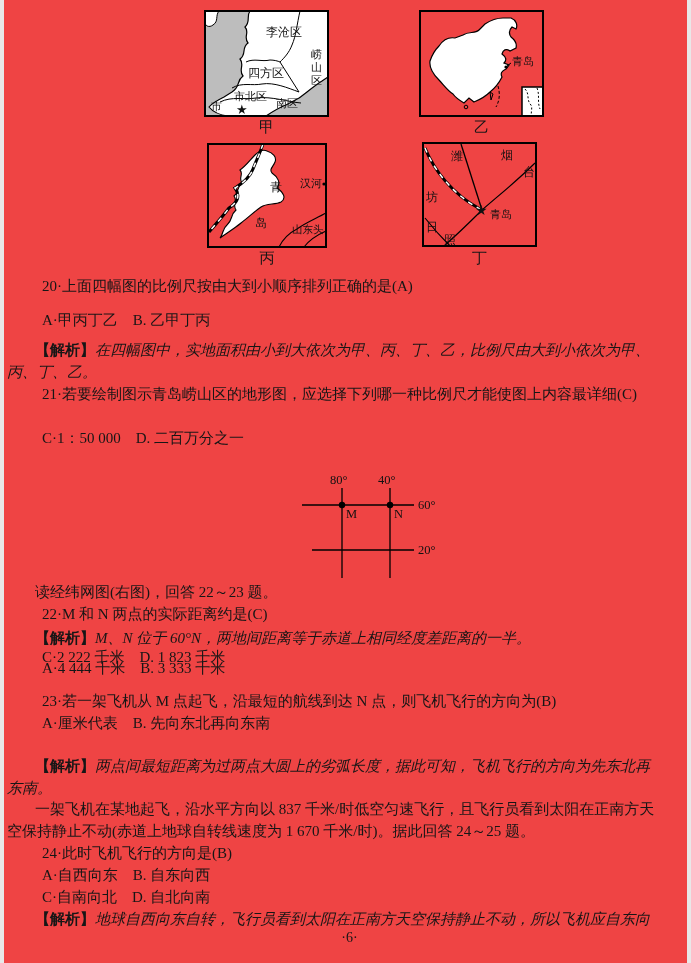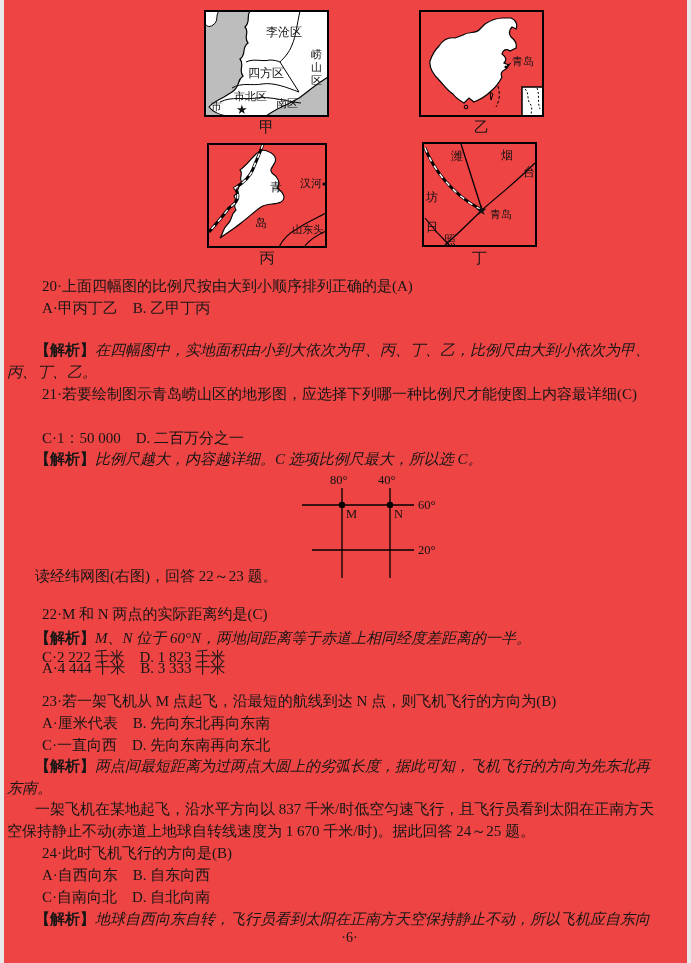--- a/index.html
+++ b/index.html
@@ -112,37 +112,35 @@
     <circle cx="91" cy="33" r="3.2" fill="#000"></circle>
     <text x="31" y="12" font-size="12.5">80°</text>
     <text x="79" y="12" font-size="12.5">40°</text>
     <text x="119" y="37" font-size="12.5">60°</text>
     <text x="119" y="82" font-size="12.5">20°</text>
     <text x="47" y="46" font-size="12.5">M</text>
     <text x="95" y="46" font-size="12.5">N</text>
   </svg>
 
   <div class="line ind" style="top:276px;">20·上面四幅图的比例尺按由大到小顺序排列正确的是(A)</div>
-  <div class="line ind" style="top:298px;">A·甲丙丁乙　B. 乙甲丁丙</div>
+  <div class="line ind" style="top:310px;">A·甲丙丁乙　B. 乙甲丁丙</div>
   <div class="line ind2" style="top:340px;"><span class="jx">【解析】</span><span class="kt">在四幅图中，实地面积由小到大依次为甲、丙、丁、乙，比例尺由大到小依次为甲、</span></div>
   <div class="line noind" style="top:362px;"><span class="kt">丙、丁、乙。</span></div>
 
   <div class="line ind" style="top:384px;">21·若要绘制图示青岛崂山区的地形图，应选择下列哪一种比例尺才能使图上内容最详细(C)</div>
   <div class="line ind" style="top:428px;">C·1：50 000　D. 二百万分之一</div>
-  <div class="line ind2" style="top:449px;"><span class="jx">【解析】</span><span class="kt">比例尺越大，内容越详细。C 选项比例尺最大，所以选 C。</span></div>
 
-  <div class="line ind2" style="top:566px;">读经纬网图(右图)，回答 22～23 题。</div>
+  <div class="line ind2" style="top:582px;">读经纬网图(右图)，回答 22～23 题。</div>
   <div class="line ind" style="top:604px;">22·M 和 N 两点的实际距离约是(C)</div>
   <div class="line ind" style="top:658px;">A·4 444 千米　B. 3 333 千米</div>
   <div class="line ind" style="top:647px;">C·2 222 千米　D. 1 823 千米</div>
   <div class="line ind2" style="top:628px;"><span class="jx">【解析】</span><span class="kt">M、N 位于 60°N，两地间距离等于赤道上相同经度差距离的一半。</span></div>
 
   <div class="line ind" style="top:691px;">23·若一架飞机从 M 点起飞，沿最短的航线到达 N 点，则飞机飞行的方向为(B)</div>
   <div class="line ind" style="top:713px;">A·厘米代表　B. 先向东北再向东南</div>
-  <div class="line ind" style="top:735px;">C·一直向西　D. 先向东南再向东北</div>
   <div class="line ind2" style="top:756px;"><span class="jx">【解析】</span><span class="kt">两点间最短距离为过两点大圆上的劣弧长度，据此可知，飞机飞行的方向为先东北再</span></div>
   <div class="line noind" style="top:778px;"><span class="kt">东南。</span></div>
 
   <div class="line ind2" style="top:799px;">一架飞机在某地起飞，沿水平方向以 837 千米/时低空匀速飞行，且飞行员看到太阳在正南方天</div>
   <div class="line noind" style="top:821px;">空保持静止不动(赤道上地球自转线速度为 1 670 千米/时)。据此回答 24～25 题。</div>
 
   <div class="line ind" style="top:843px;">24·此时飞机飞行的方向是(B)</div>
   <div class="line ind" style="top:865px;">A·自西向东　B. 自东向西</div>
   <div class="line ind" style="top:887px;">C·自南向北　D. 自北向南</div>
   <div class="line ind2" style="top:909px;"><span class="jx">【解析】</span><span class="kt">地球自西向东自转，飞行员看到太阳在正南方天空保持静止不动，所以飞机应自东向</span></div>

